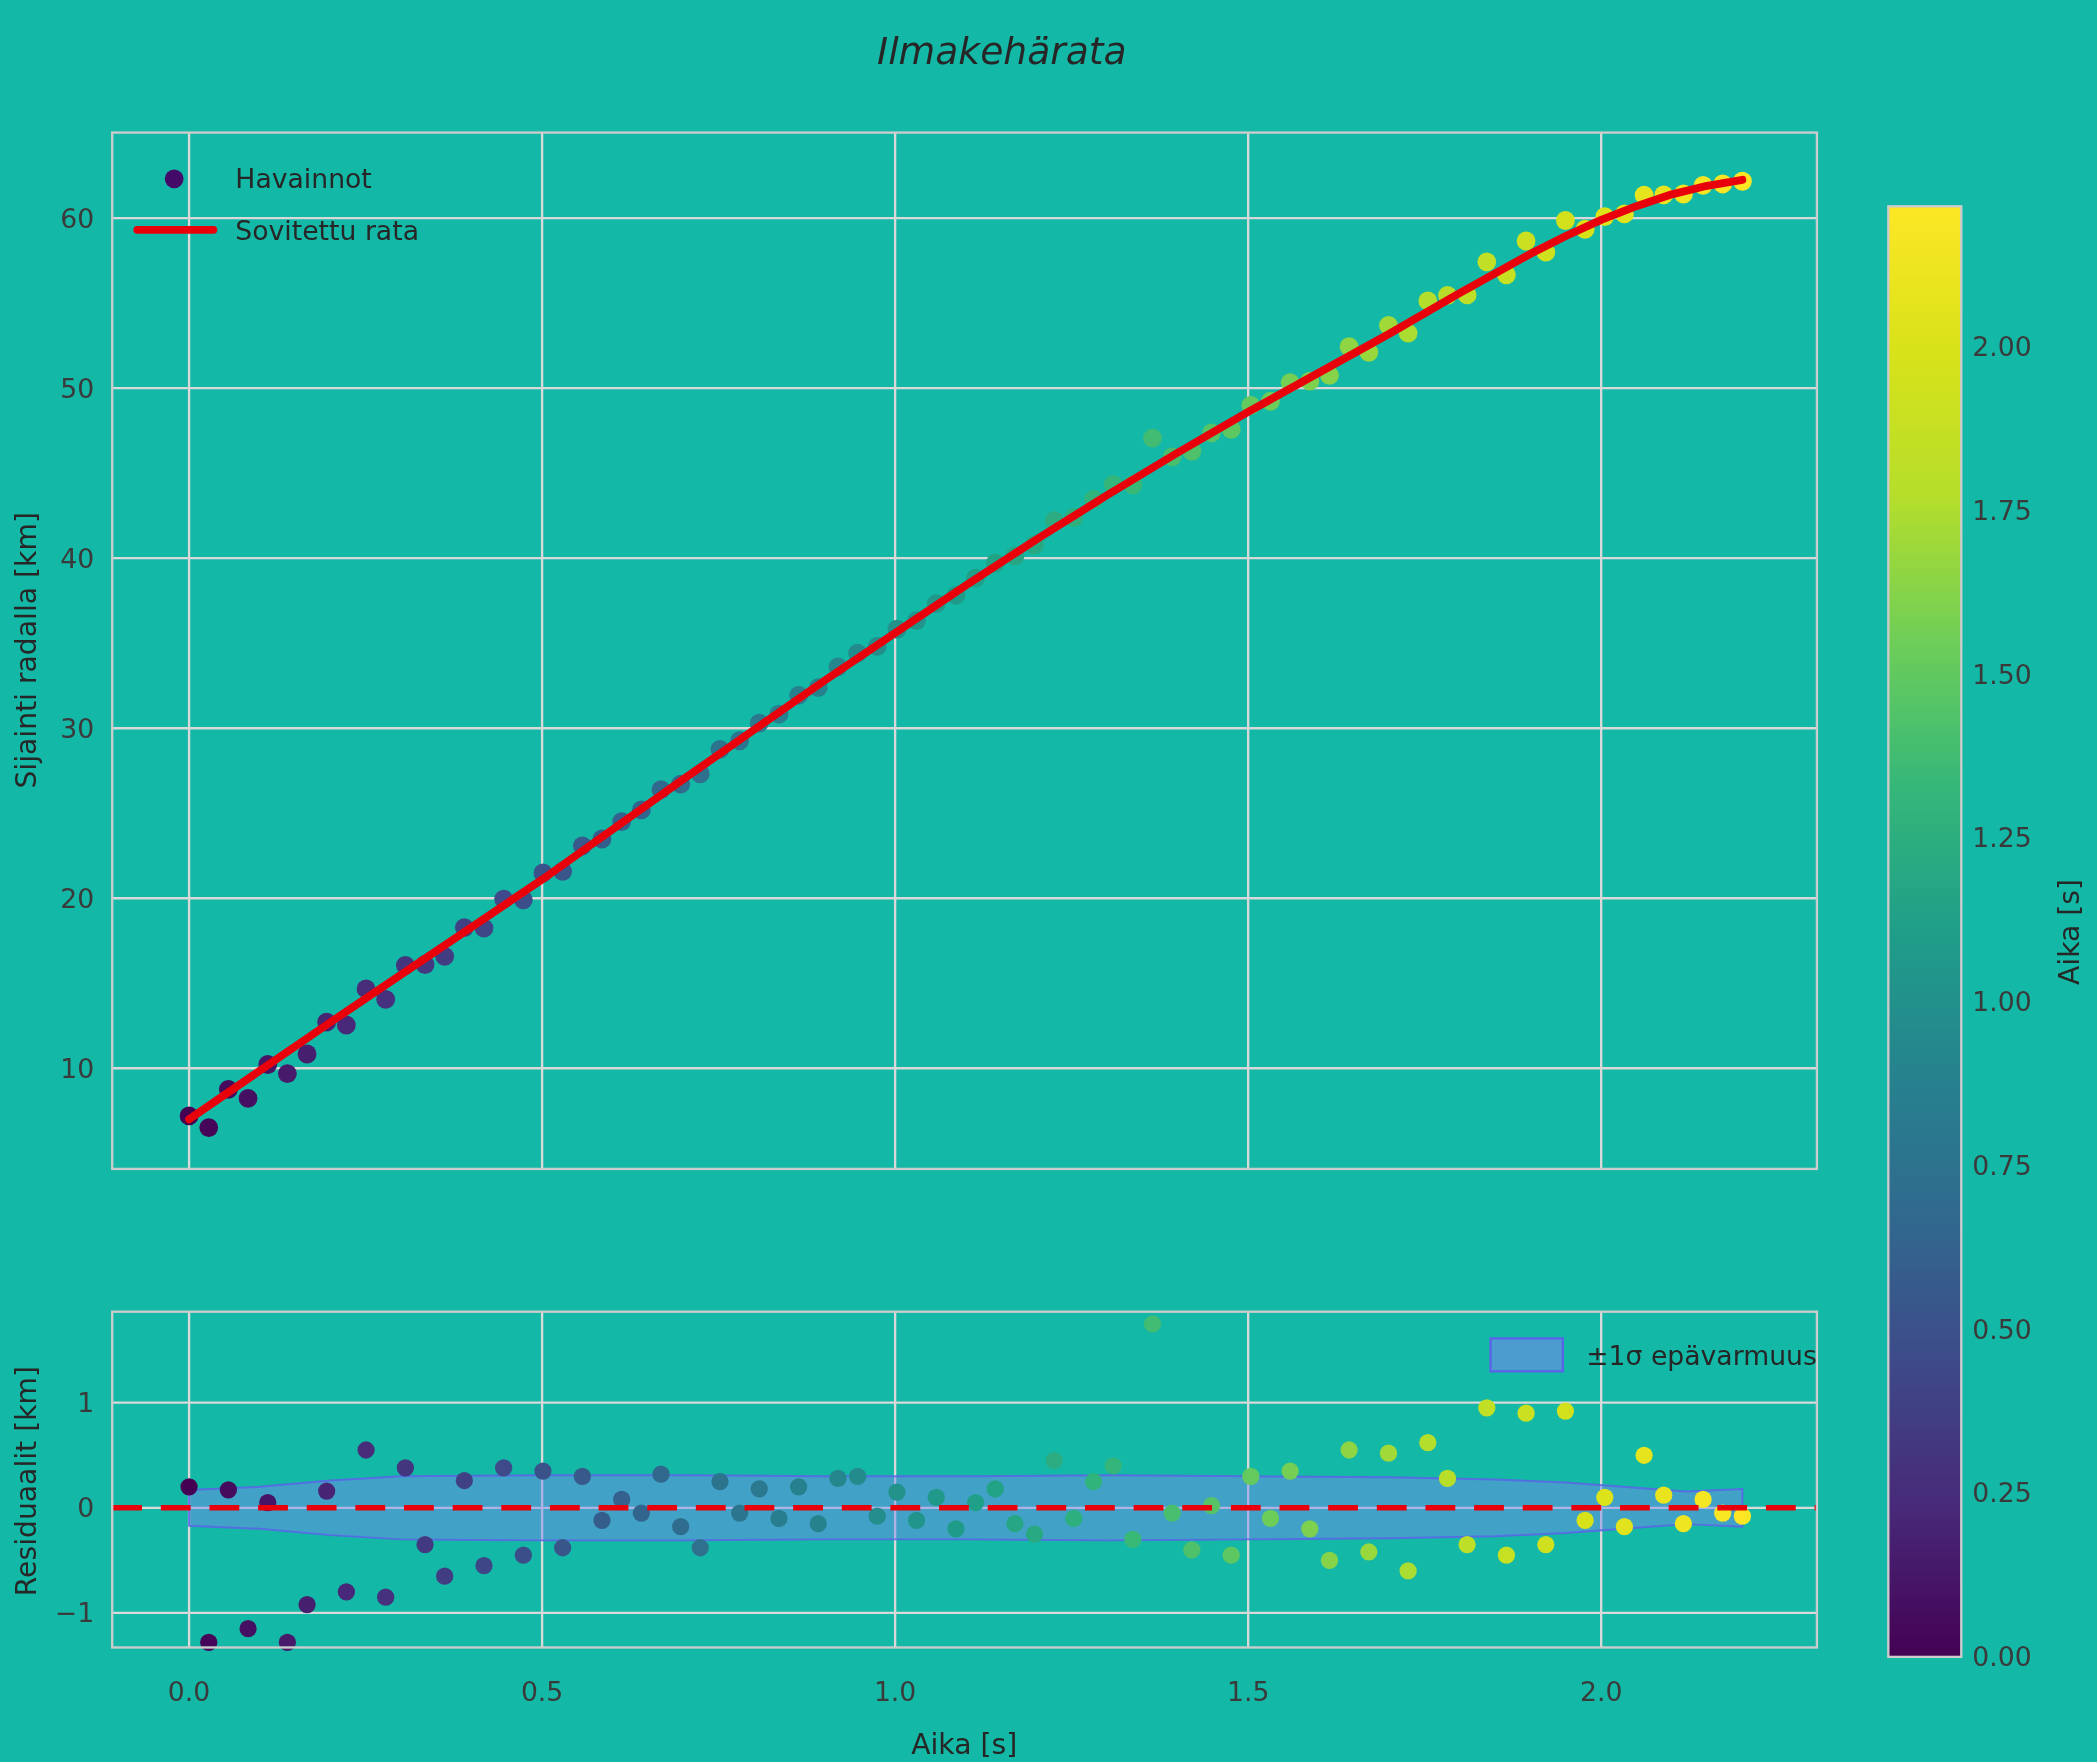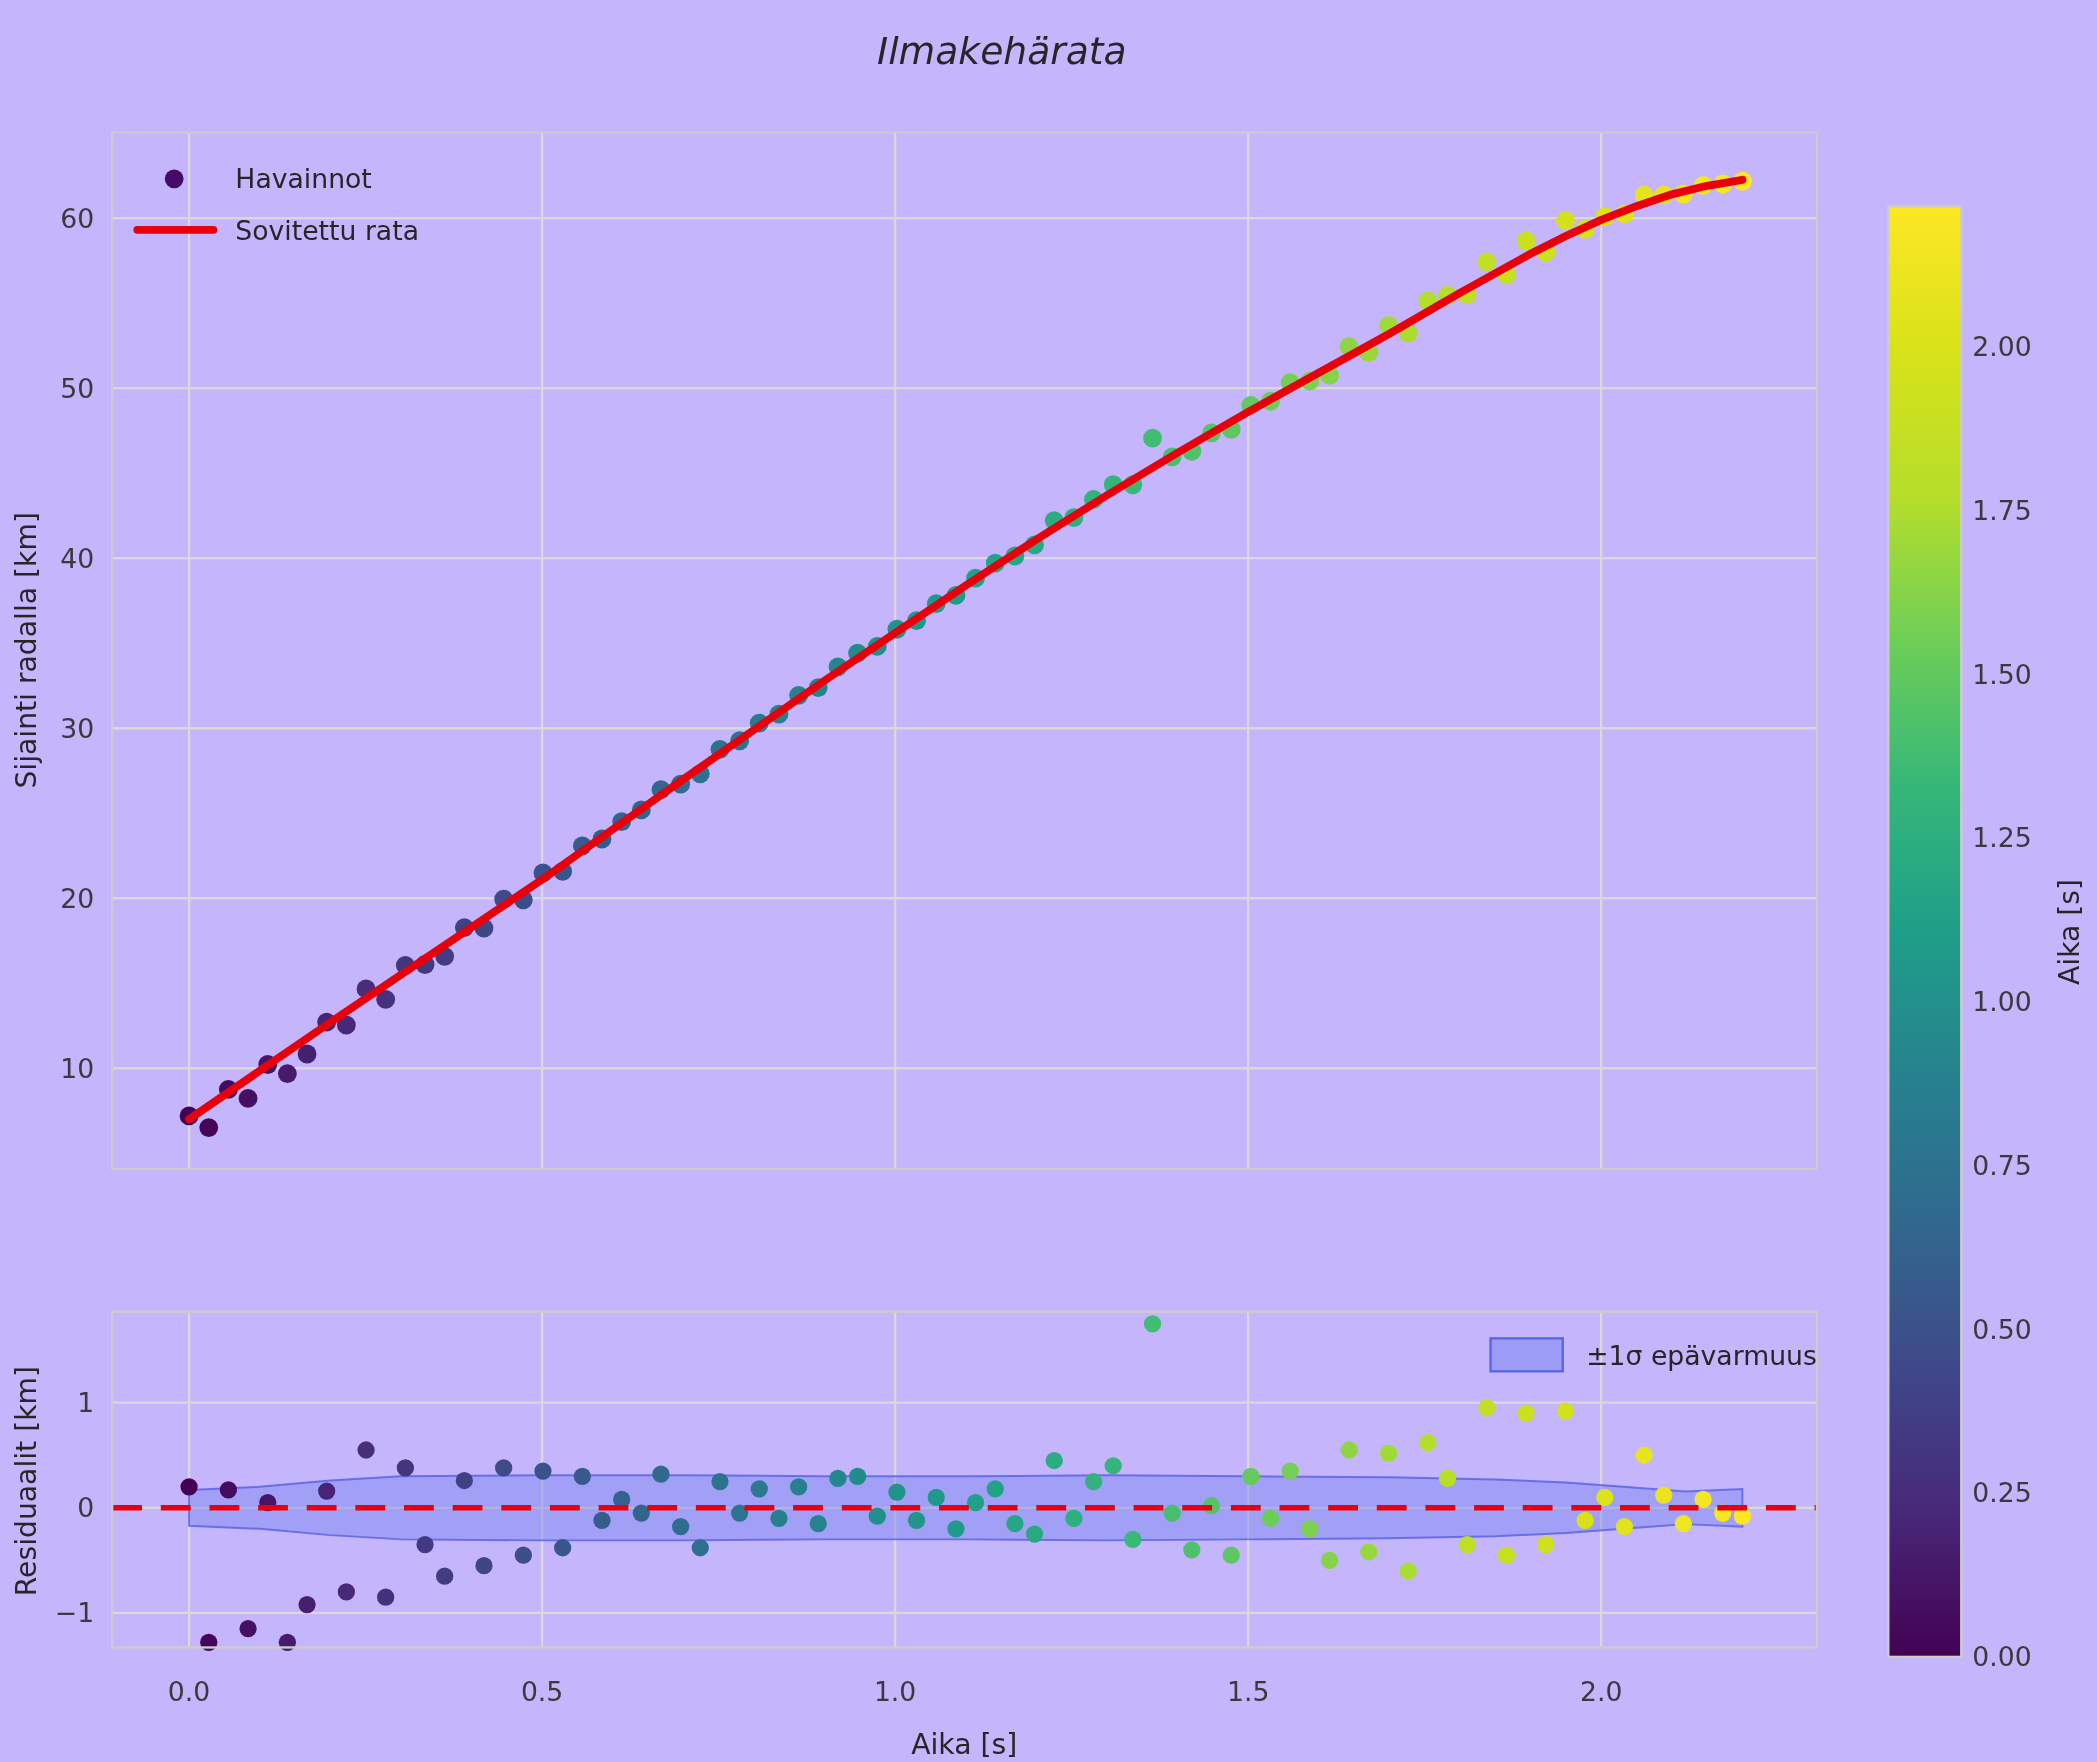--- a/index.html
+++ b/index.html
@@ -1,17 +1,17 @@
 <!DOCTYPE html>
 <html style="font-size:12.6px"><head>
 <meta charset="utf-8">
 <style>
   html,body{margin:0;padding:0;background:#ffffff;}
   body{font-family:"DejaVu Sans","Liberation Sans",sans-serif;}
-  #figure-wrap{width:2097px;height:1762px;background:#c4b5fd;position:relative;}
+  #figure-wrap{width:2097px;height:1762px;background:#14b8a6;position:relative;}
   svg{display:block;}
   text{fill:#262626;}
   .tick-label{font-size:34px;fill:#3a3a3a;}
   .axis-label{font-size:36px;fill:#262626;}
   .legend-label{font-size:34px;fill:#262626;}
   .title{font-size:48px;font-style:italic;fill:#262626;}
 </style>
 </head>
 <body>
 

